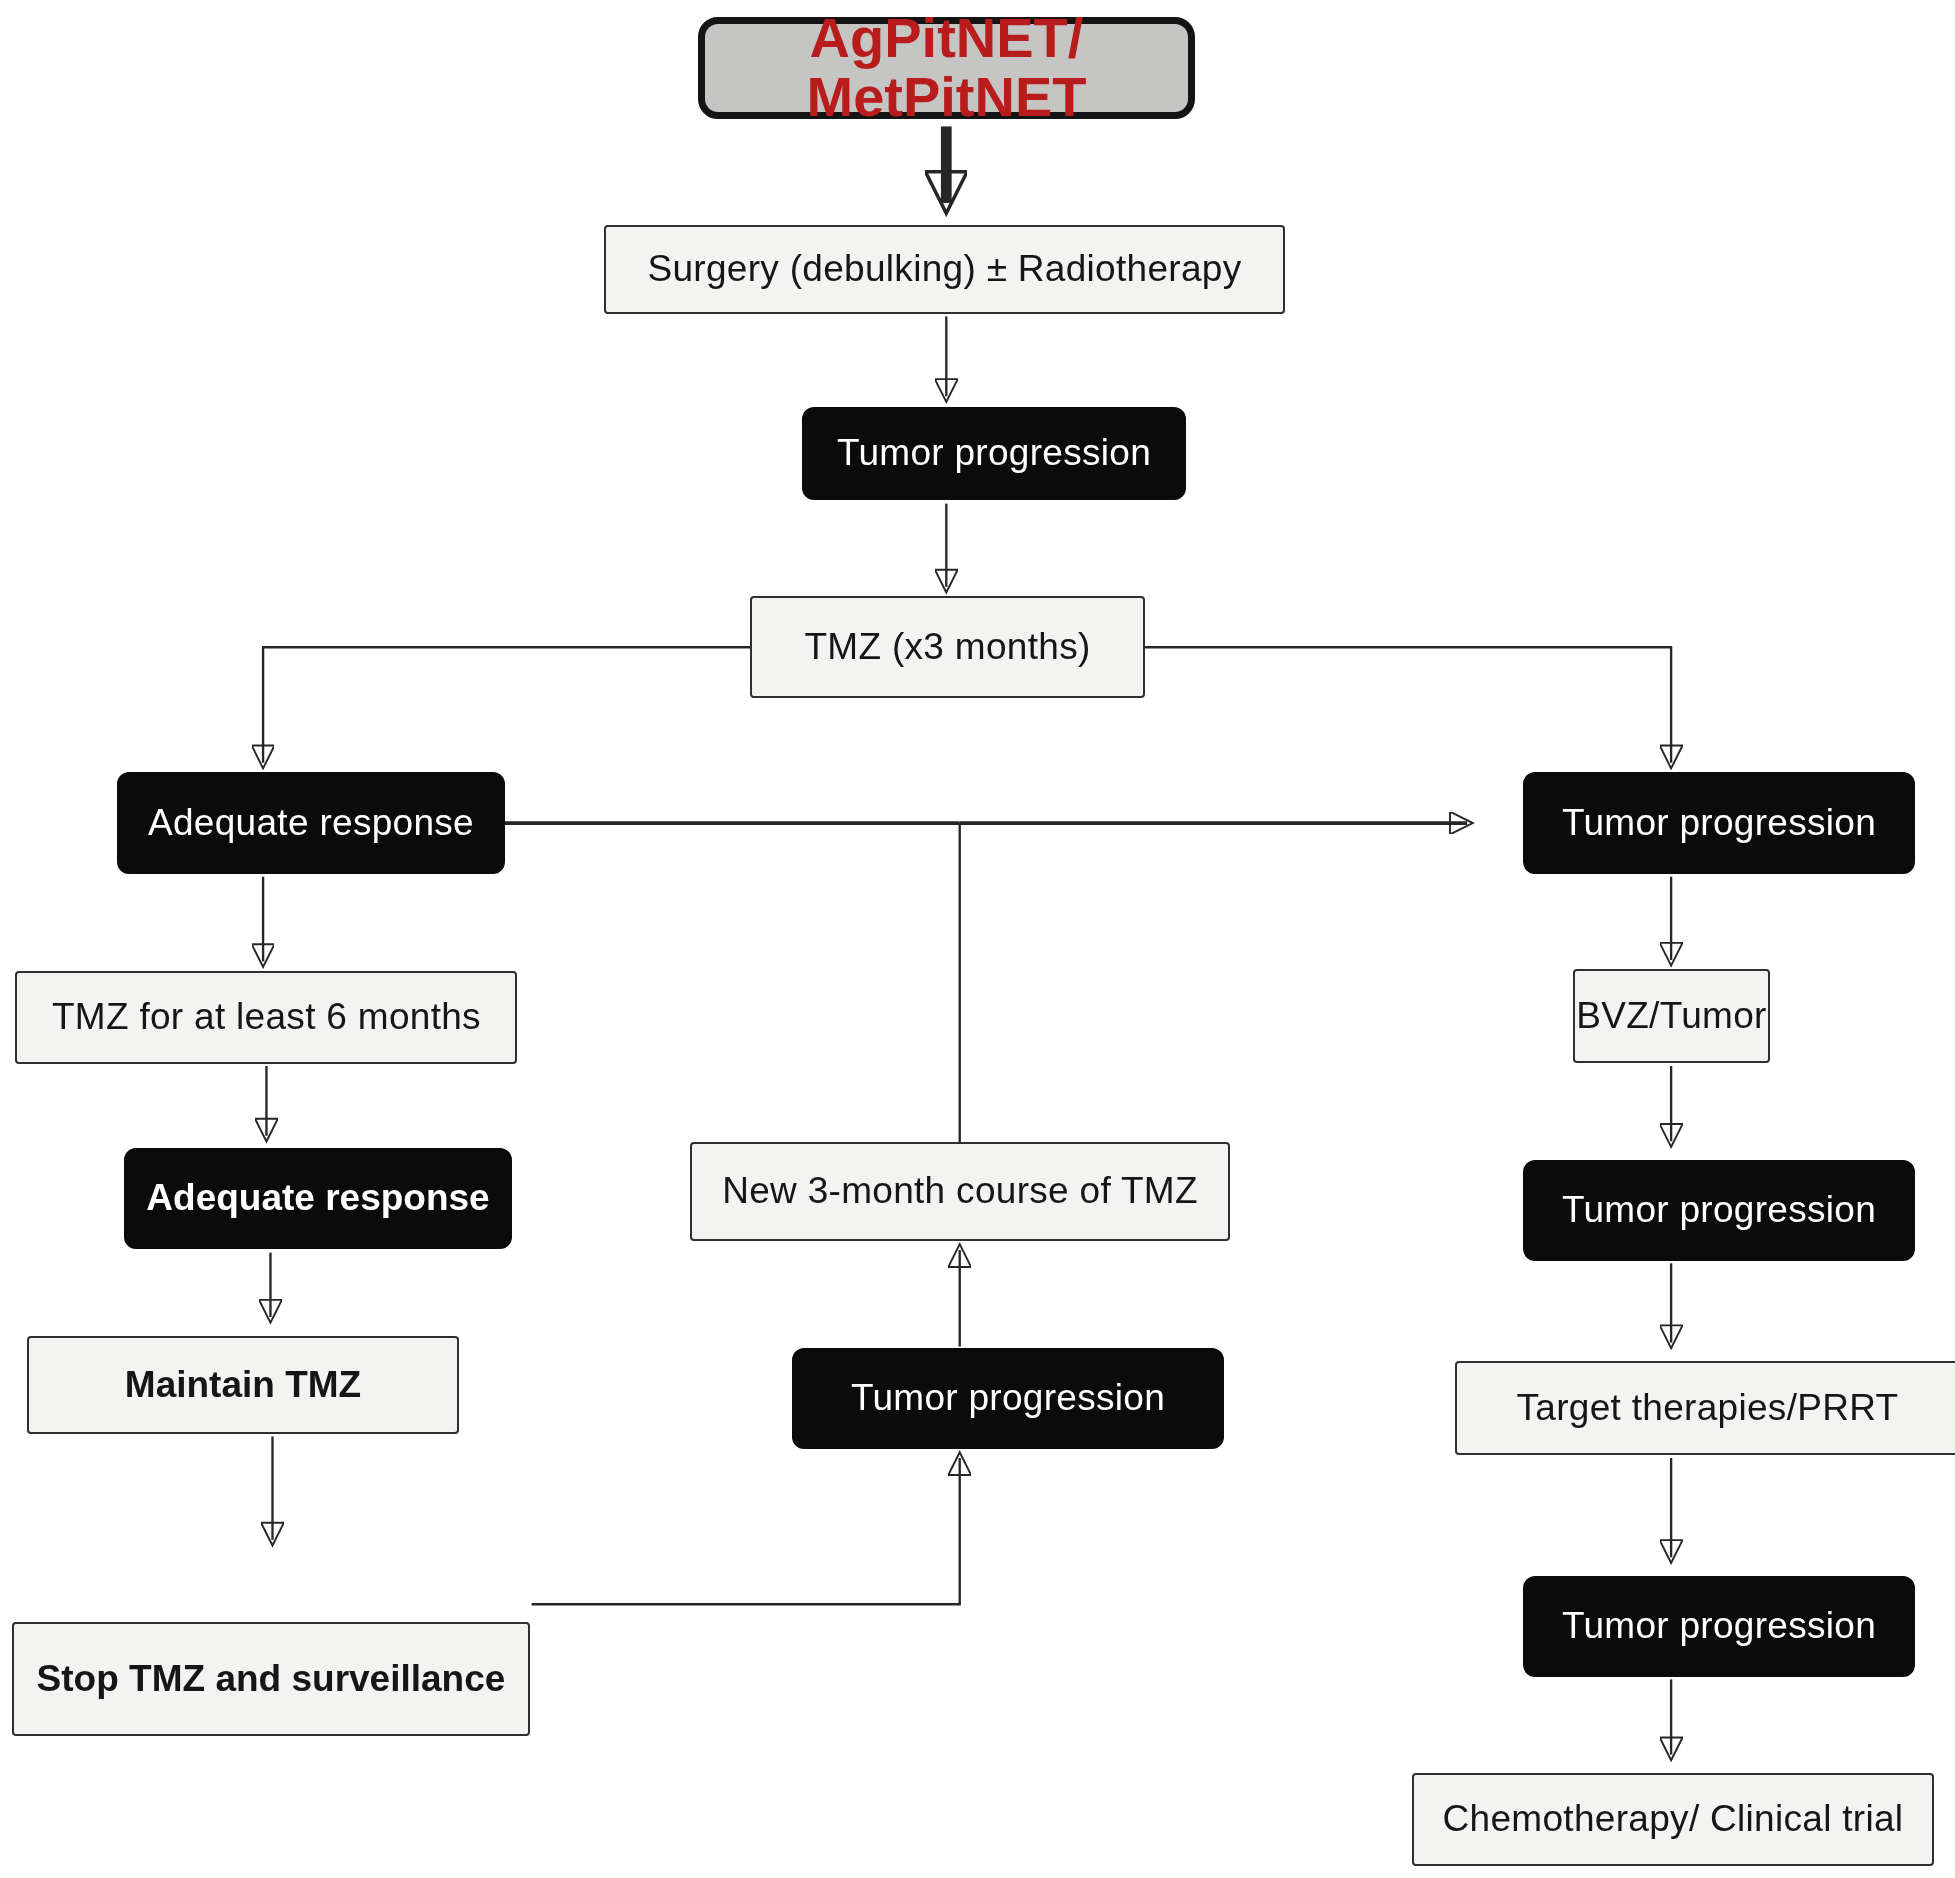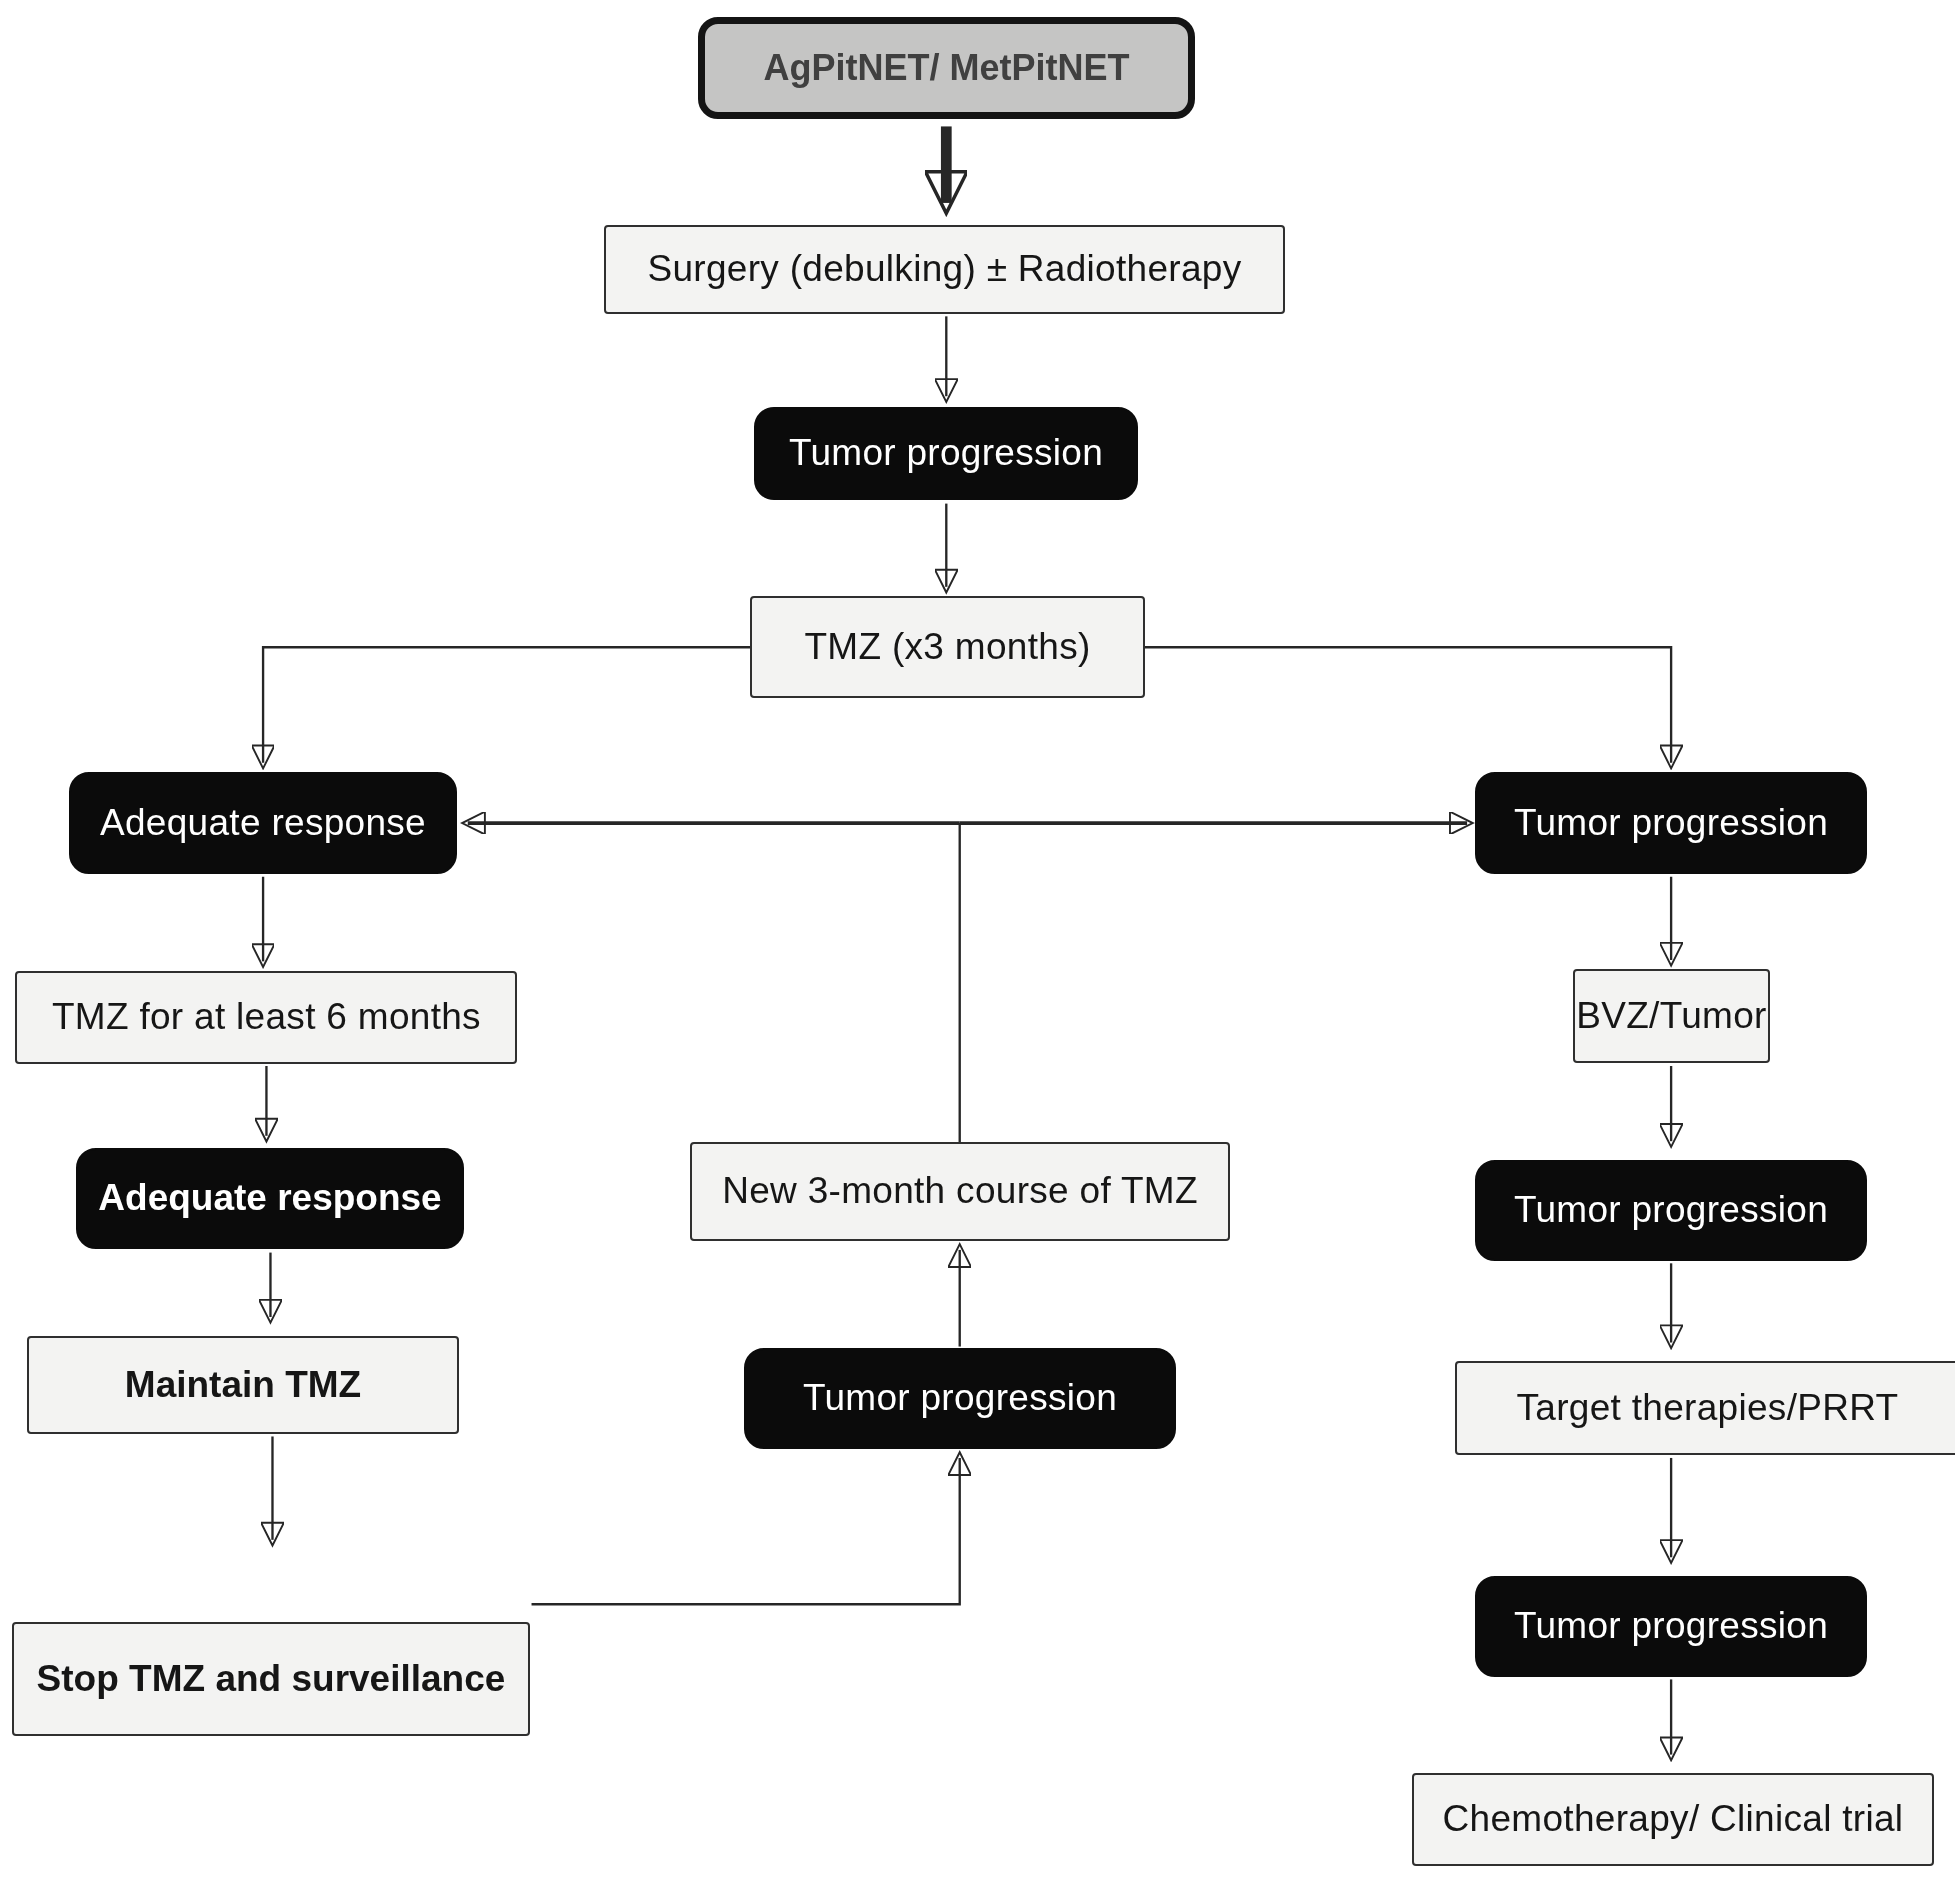--- a/index.html
+++ b/index.html
@@ -48,31 +48,32 @@
   }
   .node.light{
     background:var(--box-light);
     border:2.7px solid var(--border-dark);
     border-radius:4px;
     color:var(--text-dark);
   }
   .node.black{
     background:var(--box-black);
     border:2.7px solid var(--box-black);
-    border-radius:20px;
+    border-radius:12px;
     color:var(--text-light);
     font-weight:400;
+    margin-left:48px;
   }
   .node.start{
     background:var(--box-gray);
     border:7.4px solid #141414;
     border-radius:20px;
-    color:#404040;
+    color:#b91c1c;
     font-weight:700;
-    font-size:36px;
+    font-size:56px;
     letter-spacing:0;
   }
   .node.semibold{font-weight:700;letter-spacing:0;}
 </style>
 </head>
 <body>
 
 <div class="canvas">
 
   <svg class="wires" viewBox="0 0 2913 2799" xmlns="http://www.w3.org/2000/svg">

